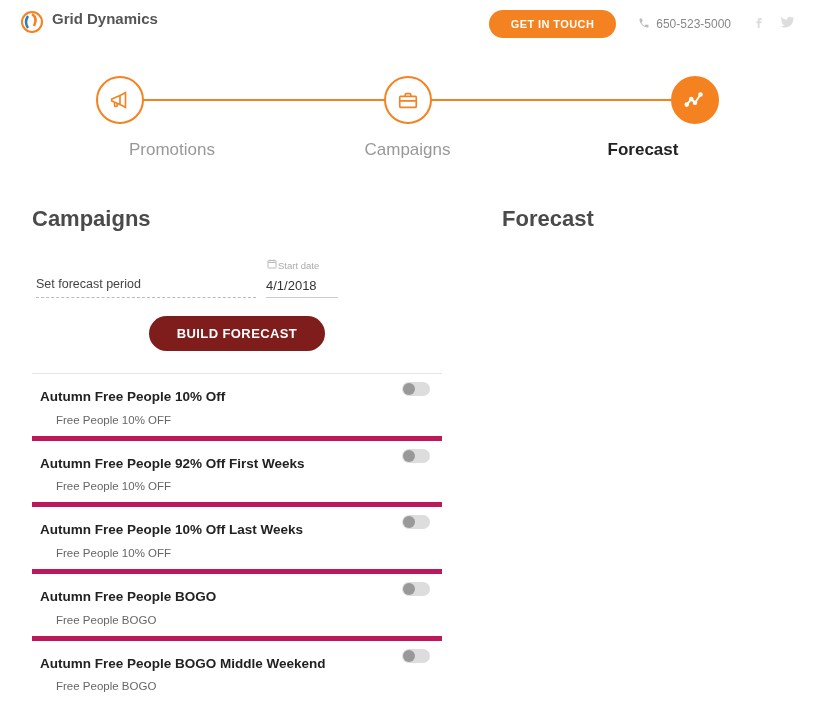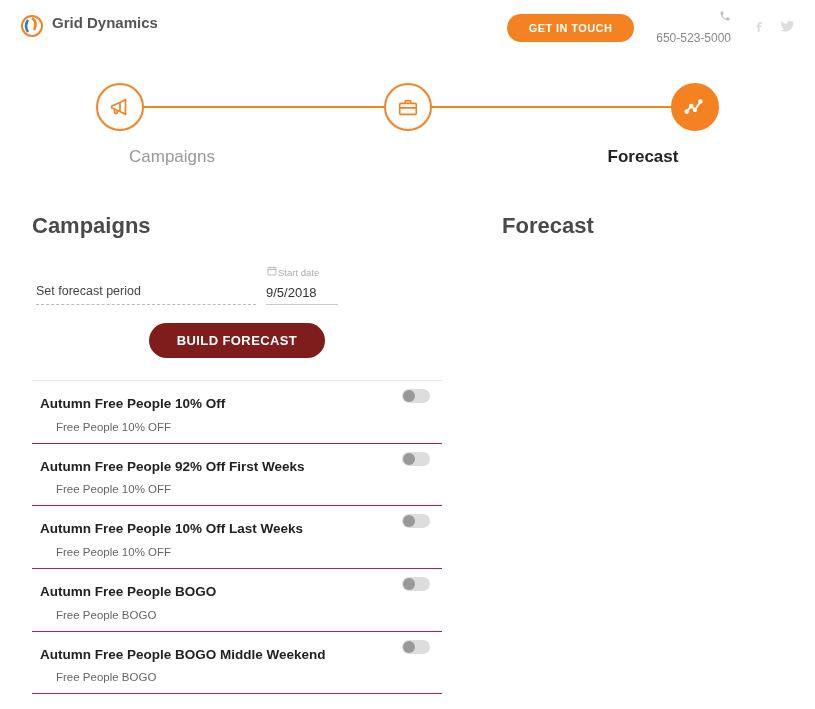--- a/index.html
+++ b/index.html
@@ -4,21 +4,21 @@
   <style>
     * { box-sizing: border-box; margin: 0; padding: 0; }
     body { font-family: -apple-system, BlinkMacSystemFont, "Segoe UI", Arial, sans-serif; background: #fff; color: #333; width: 815px; }
     
     .header { display: flex; align-items: center; padding: 10px 20px; }
     .logo-wrap { display: flex; align-items: flex-start; gap: 8px; }
     .logo-icon { width: 24px; height: 24px; }
     .logo-text { font-weight: 600; font-size: 15px; color: #555; }
     .header-spacer { flex: 1; }
     .btn-contact { background: #f58220; color: #fff; border: none; border-radius: 18px; padding: 8px 22px; font-size: 11px; font-weight: 700; letter-spacing: 0.4px; cursor: pointer; }
-    .phone-wrap { display: flex; align-items: flex-end; gap: 6px; margin-left: 22px; color: #888; font-size: 12px; flex-direction: column; }
+    .phone-wrap { display: flex; align-items: center; gap: 6px; margin-left: 22px; color: #888; font-size: 12px; }
     .social { margin-left: 20px; display: flex; gap: 12px; color: #ccc; }
     .social svg { width: 16px; height: 16px; }
     .step { display: flex; flex-direction: column; align-items: center; width: 120px; }
     .step-circle { width: 48px; height: 48px; border-radius: 50%; border: 2px solid #f58220; display: flex; align-items: center; justify-content: center; background: #fff; z-index: 2; }
     .step-circle.active { background: #f58220; }
     .step-circle svg { width: 22px; height: 22px; }
     .connector { height: 2px; background: #f58220; flex: 1; margin: 0 -36px; position: relative; top: -1px; z-index: 1; }
     .step-labels { display: flex; justify-content: space-between; padding: 10px 92px 6px; }
     .step-label { font-size: 17px; color: #999; width: 160px; text-align: center; }
     .step-label.active { color: #222; font-weight: 600; }
@@ -40,21 +40,21 @@
     .date-val { font-size: 13px; color: #333; padding-bottom: 4px; border-bottom: 1px solid #ccc; }
 
     .btn-build { display: block; margin: 14px auto 22px; background: #7f1d1d; color: #fff; border: none; border-radius: 20px; padding: 10px 28px; font-size: 13px; font-weight: 700; letter-spacing: 0.4px; cursor: pointer; }
 
     .list-wrap { border-top: 1px solid #e5e5e5; position: relative; }
     .list-scroll { height: 326px; overflow-y: scroll; overflow-x: scroll; }
     .list-scroll::-webkit-scrollbar { width: 16px; height: 16px; }
     .list-scroll::-webkit-scrollbar-track { background: #f1f1f1; }
     .list-scroll::-webkit-scrollbar-thumb { background: #c6c6c6; }
     .list-scroll::-webkit-scrollbar-button { background: #f1f1f1; display: block; height: 16px; width: 16px; }
-    .camp-item { border-bottom: 1px solid #be185d; padding: 10px 10px 10px 8px; position: relative; min-width: 380px; }
+    .camp-item { border-bottom: 5px solid #be185d; padding: 10px 10px 10px 8px; position: relative; min-width: 380px; }
     .camp-title { font-size: 13.5px; font-weight: 700; color: #222; line-height: 1.9; }
     .camp-sub { font-size: 11.5px; color: #666; padding-left: 16px; margin-top: 4px; }
     .toggle { position: absolute; right: 12px; top: 8px; width: 28px; height: 14px; background: #ddd; border-radius: 8px; }
     .toggle::after { content: ""; position: absolute; left: 1px; top: 1px; width: 12px; height: 12px; background: #999; border-radius: 50%; }
   </style>
 </head>
 <body>
 
 <div class="header">
   <div class="logo-wrap">
@@ -119,39 +119,40 @@
             <circle cx="3" cy="17" r="1.5" fill="#fff"></circle>
             <circle cx="8" cy="11" r="1.5" fill="#fff"></circle>
             <circle cx="12" cy="15" r="1.5" fill="#fff"></circle>
             <circle cx="18" cy="6" r="1.5" fill="#fff"></circle>
           </svg>
       </div>
     </div>
   </div>
 </div>
 <div class="step-labels">
+  <div class="step-label">Promotions</div>
   <div class="step-label">Campaigns</div>
   <div class="step-label active">Forecast</div>
 </div>
 
 <div class="content">
   <div class="col-campaigns">
     <div class="section-title">Campaigns</div>
 
     <div class="period-row">
       <div class="period-label">Set forecast period</div>
       <div class="date-field">
         <div class="date-head">
           <span><svg viewBox="0 0 24 24" fill="none" stroke="#bbb" stroke-width="2">
                 <rect x="4" y="5" width="16" height="15" rx="1"></rect>
                 <path d="M4 9h16M8 3v4M16 3v4"></path>
               </svg></span>
           <span>Start date</span>
         </div>
-        <div class="date-val">9/5/2018</div>
+        <div class="date-val">4/1/2018</div>
       </div>
     </div>
 
     <button class="btn-build">BUILD FORECAST</button>
 
     <div class="list-wrap">
       <div class="list-scroll" id="campaign-list-scroll">
           <div class="camp-item">
             <div class="camp-title">Autumn Free People 10% Off</div>
             <div class="camp-sub">Free People 10% OFF</div>

